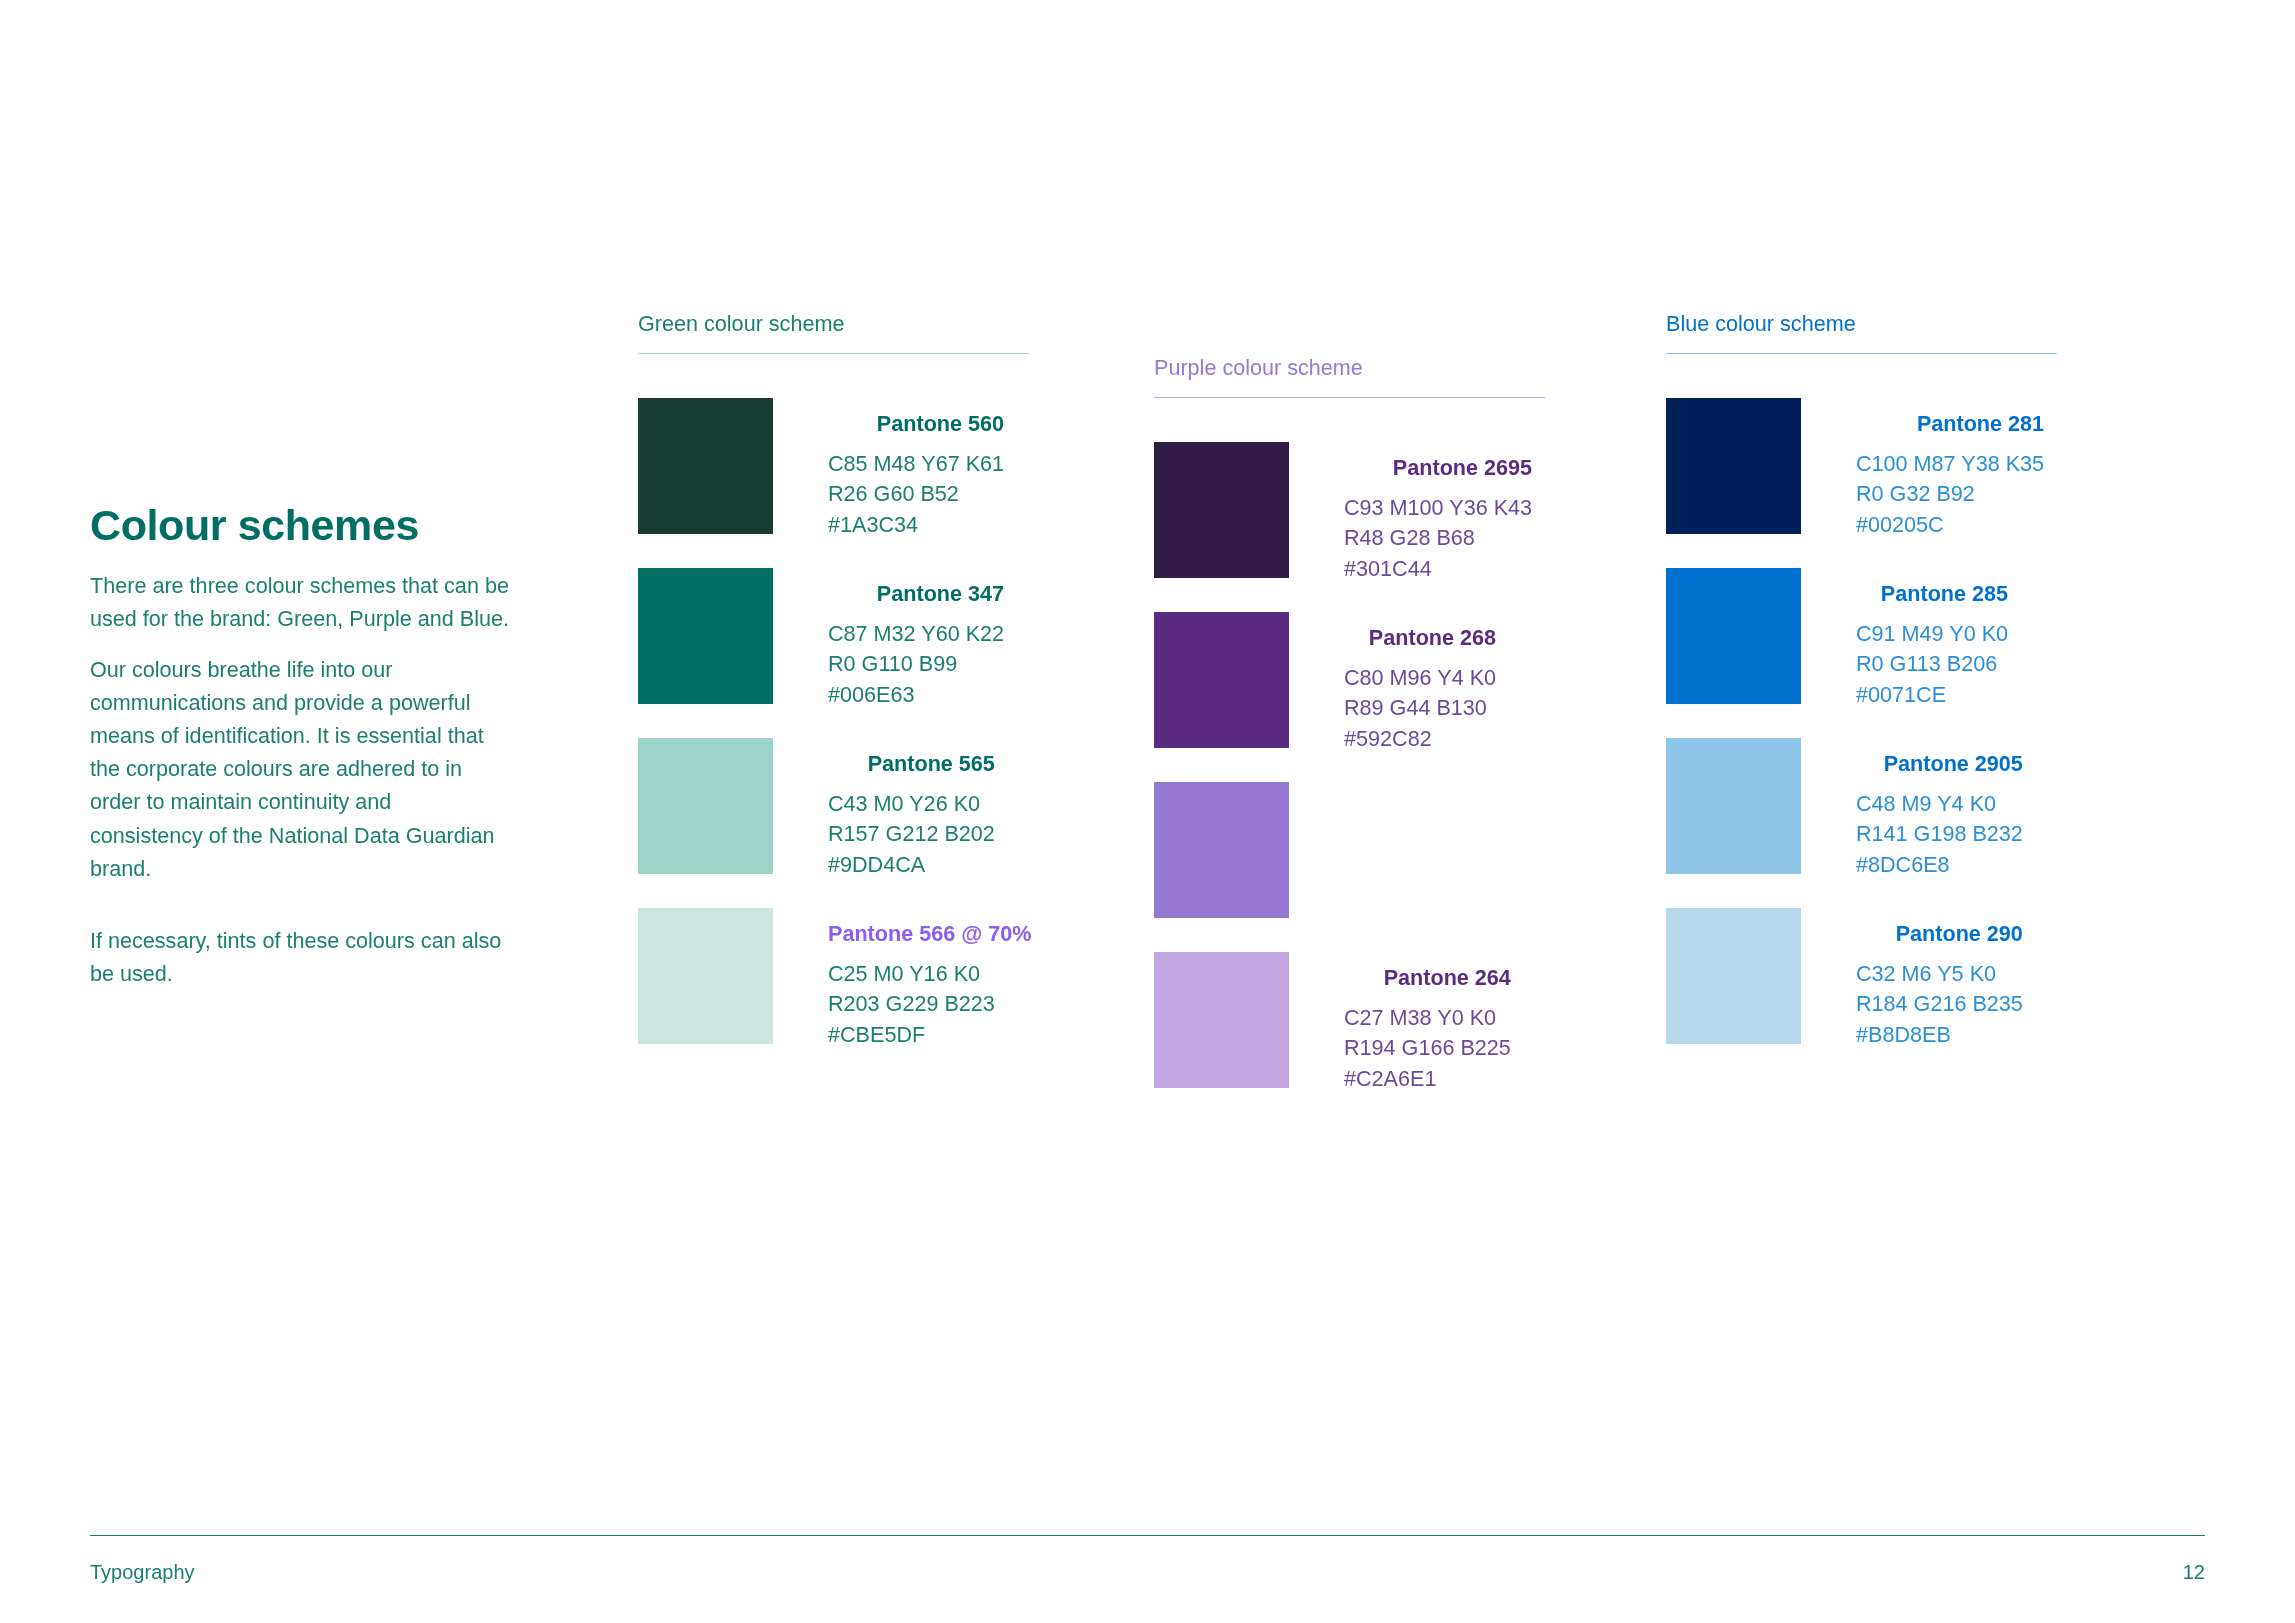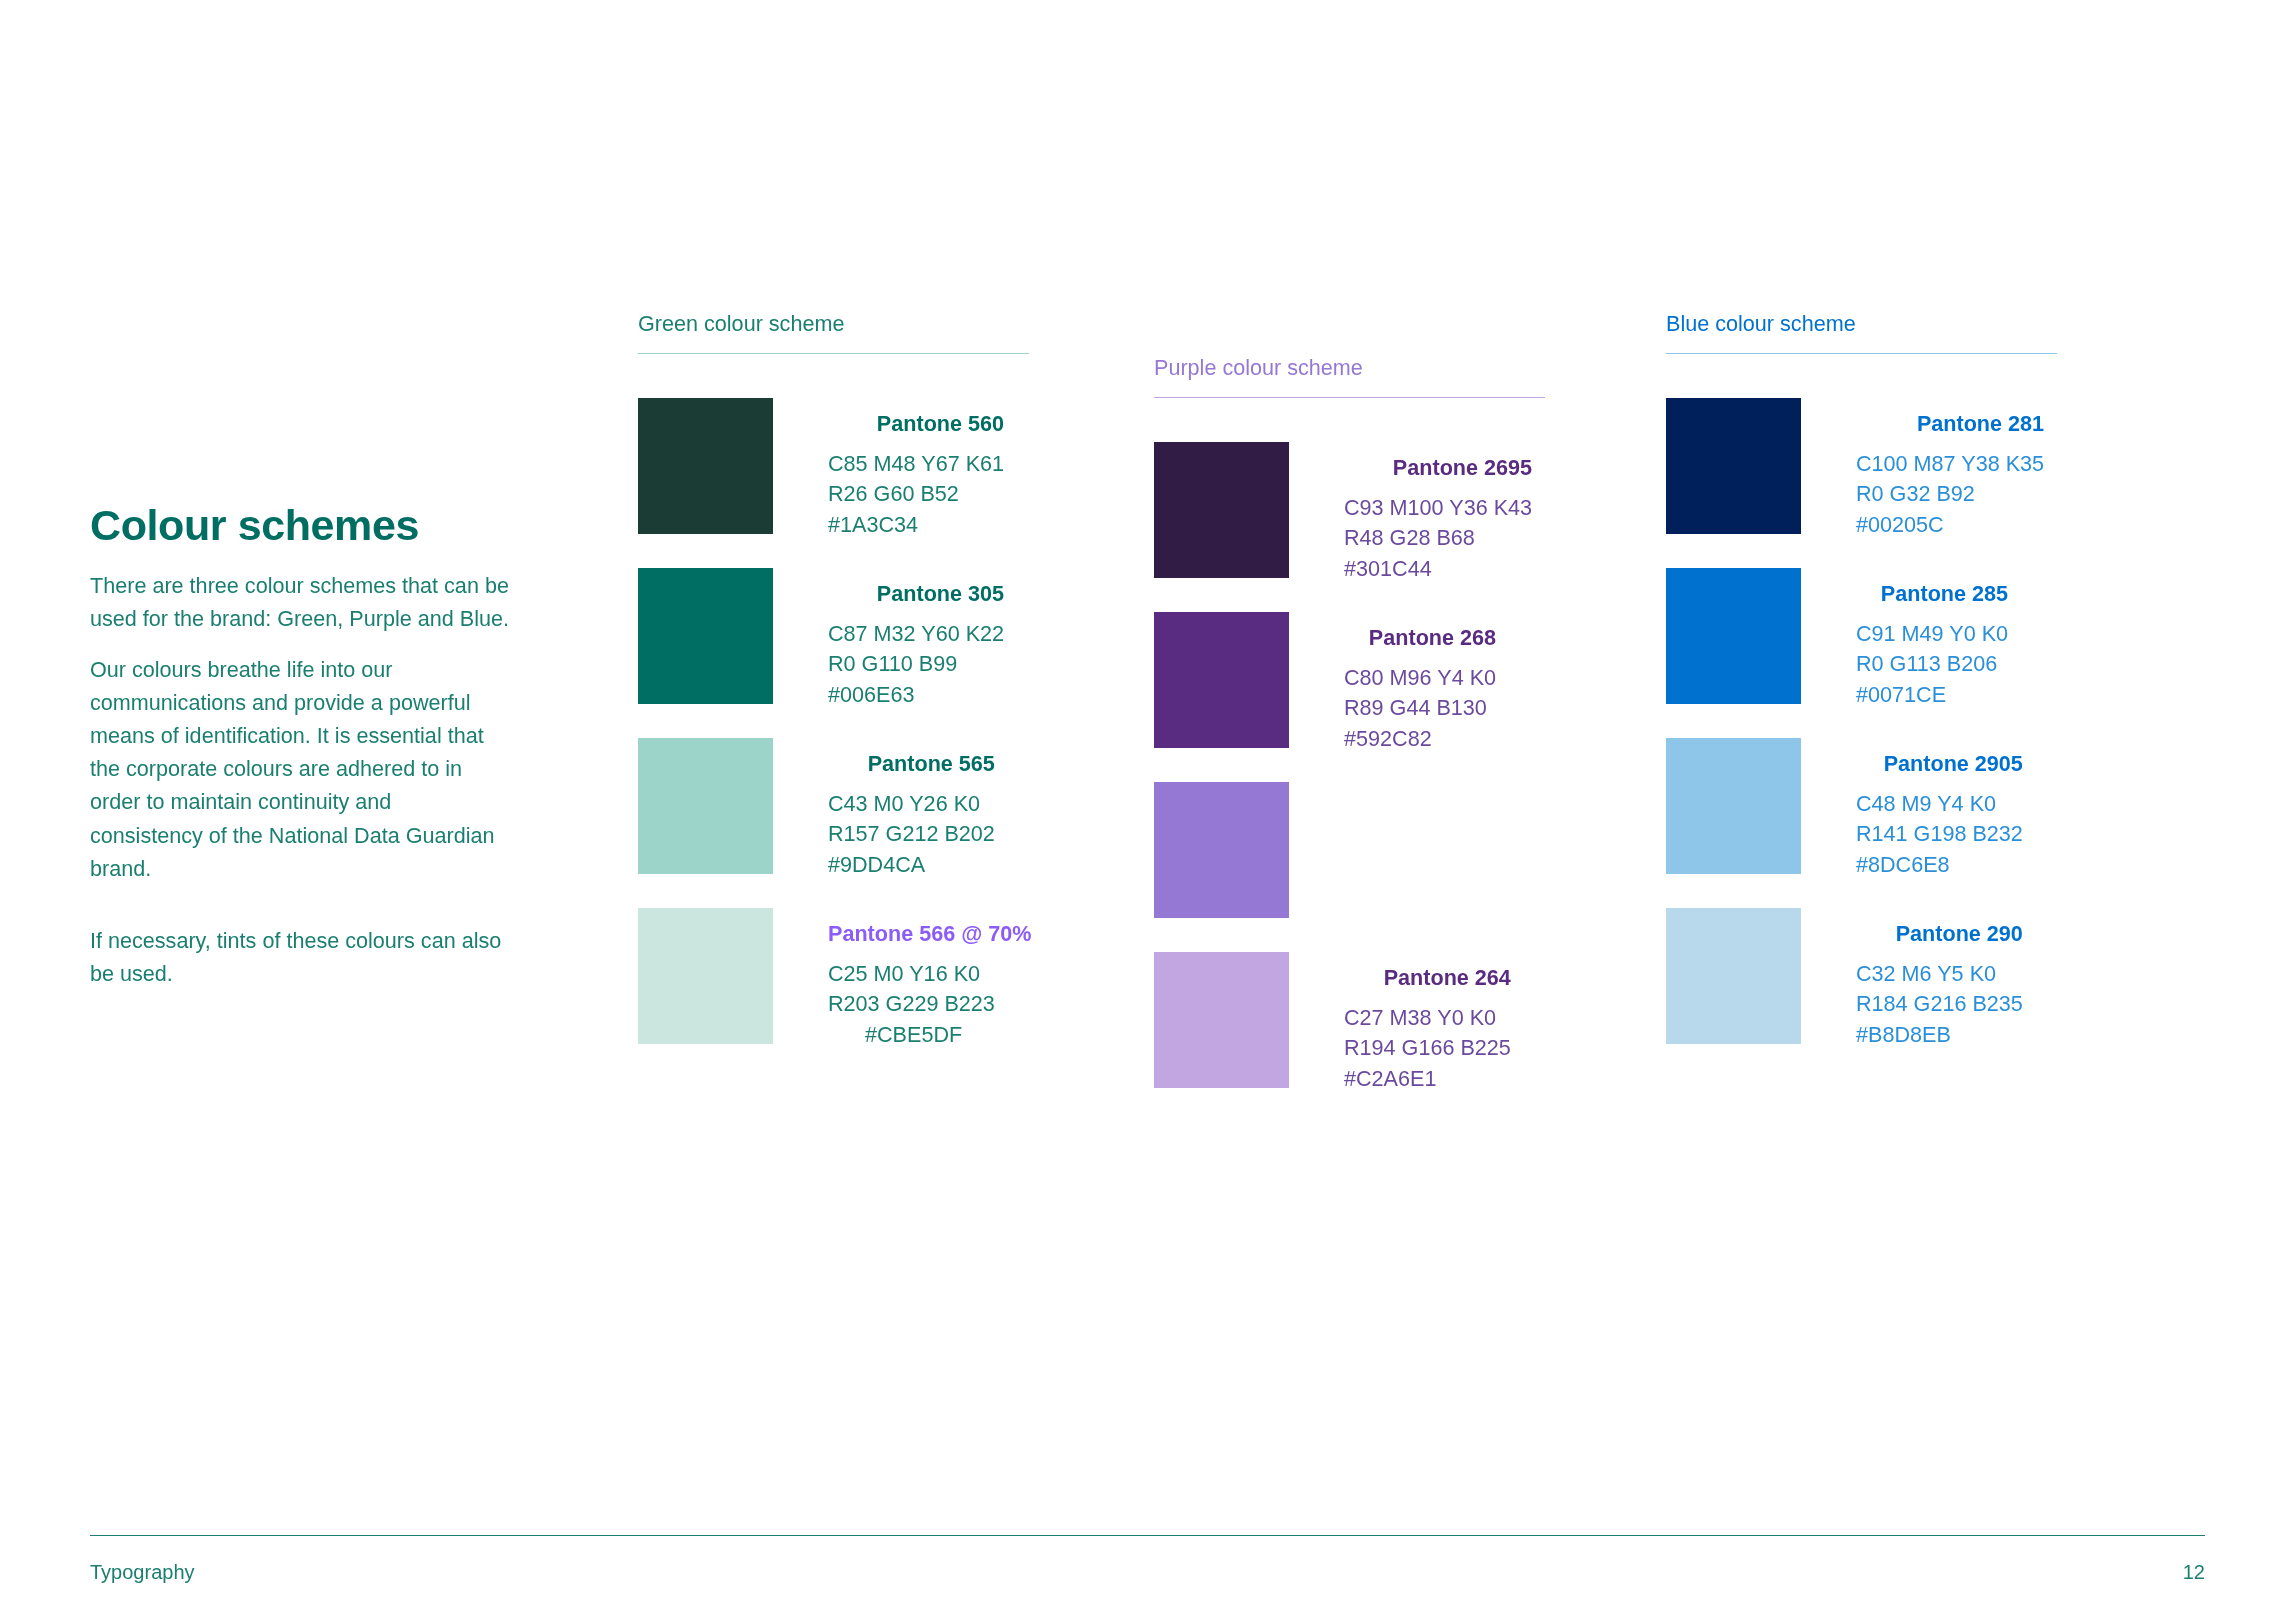--- a/index.html
+++ b/index.html
@@ -143,21 +143,21 @@
       <div class="swatch-name" style="color: rgb(0, 110, 99);">Pantone 560</div>
       <div class="swatch-line" style="color: rgb(26, 127, 112);">C85 M48 Y67 K61</div>
       <div class="swatch-line" style="color: rgb(26, 127, 112);">R26 G60 B52</div>
       <div class="swatch-line" style="color: rgb(26, 127, 112);">#1A3C34</div>
     </div>
   </div>
 
   <div class="swatch-row">
     <div class="swatch-chip" style="background: rgb(0, 110, 99);"></div>
     <div class="swatch-info">
-      <div class="swatch-name" style="color: rgb(0, 110, 99);">Pantone 305</div>
+      <div class="swatch-name" style="color: rgb(0, 110, 99);">Pantone 347</div>
       <div class="swatch-line" style="color: rgb(26, 127, 112);">C87 M32 Y60 K22</div>
       <div class="swatch-line" style="color: rgb(26, 127, 112);">R0 G110 B99</div>
       <div class="swatch-line" style="color: rgb(26, 127, 112);">#006E63</div>
     </div>
   </div>
 
   <div class="swatch-row">
     <div class="swatch-chip" style="background: rgb(157, 212, 202);"></div>
     <div class="swatch-info">
       <div class="swatch-name" style="color: rgb(0, 110, 99);">Pantone 565</div>
@@ -166,21 +166,21 @@
       <div class="swatch-line" style="color: rgb(26, 127, 112);">#9DD4CA</div>
     </div>
   </div>
 
   <div class="swatch-row">
     <div class="swatch-chip" style="background: rgb(203, 229, 223);"></div>
     <div class="swatch-info">
       <div class="swatch-name" style="color: #8b5cf6;">Pantone 566 @ 70%</div>
       <div class="swatch-line" style="color: rgb(26, 127, 112);">C25 M0 Y16 K0</div>
       <div class="swatch-line" style="color: rgb(26, 127, 112);">R203 G229 B223</div>
-      <div class="swatch-line" style="color: rgb(26, 127, 112); margin-left: 37px;">#CBE5DF</div>
+      <div class="swatch-line" style="color: rgb(26, 127, 112);">#CBE5DF</div>
     </div>
   </div>
 </div>
 
 <div class="scheme-col" id="col-purple">
   <h2 class="scheme-heading" style="color: rgb(149, 120, 211);">Purple colour scheme</h2>
   <hr class="scheme-rule" style="background: rgb(194, 166, 225);">
 
   <div class="swatch-row">
     <div class="swatch-chip" style="background: rgb(48, 28, 68);"></div>

